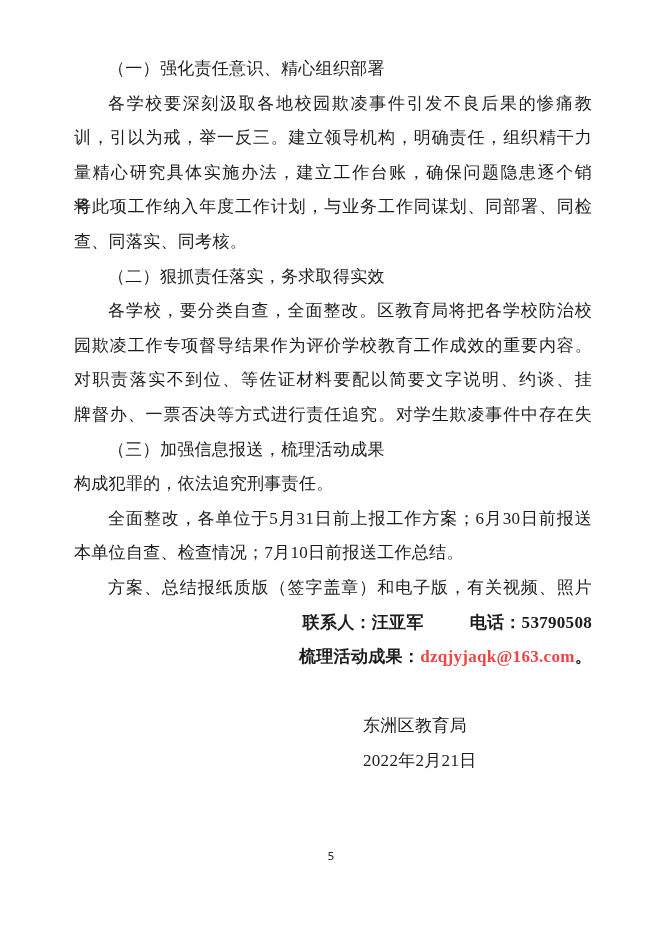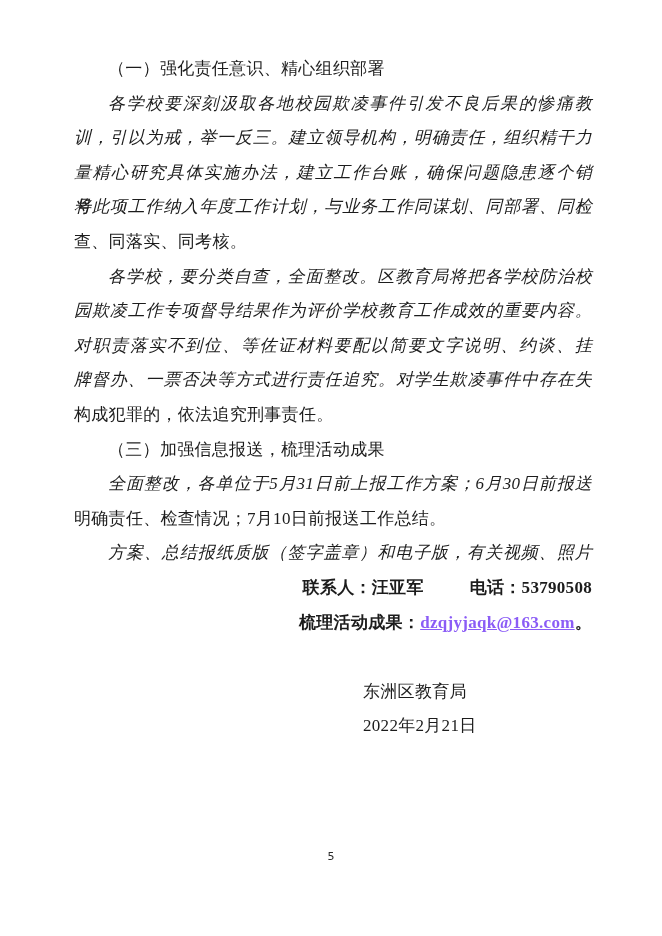--- a/index.html
+++ b/index.html
@@ -23,28 +23,26 @@
   .line {
     font-size: 17px;
     line-height: 34.6px;
     height: 34.6px;
     letter-spacing: 0.3px;
   }
   .fill {
     text-align: justify;
     text-align-last: justify;
     text-justify: inter-character;
-    font-style: italic;
   }
   .indent { text-indent: 34px; }
   .bold { font-weight: bold; text-align: right; }
   .gap { display: inline-block; width: 46px; }
   .link {
-    color: #8b5cf6;
-    text-decoration: underline;
+    color: #ef4444;
     cursor: pointer;
   }
   .sig { margin-top: 34.6px; }
   .sig-line { padding-left: 289px; }
   .footer {
     position: absolute;
     left: 0; top: 850px;
     width: 662px;
     text-align: center;
     font-size: 11px;
@@ -58,29 +56,30 @@
 <div class="page">
   <div class="content">
 
     <div class="line indent">（一）强化责任意识、精心组织部署</div>
     <div class="line indent fill">各学校要深刻汲取各地校园欺凌事件引发不良后果的惨痛教</div>
     <div class="line fill">训，引以为戒，举一反三。建立领导机构，明确责任，组织精干力</div>
     <div class="line fill">量精心研究具体实施办法，建立工作台账，确保问题隐患逐个销号。</div>
     <div class="line fill">将此项工作纳入年度工作计划，与业务工作同谋划、同部署、同检</div>
     <div class="line">查、同落实、同考核。</div>
 
+    <div class="line indent">（二）狠抓责任落实，务求取得实效</div>
     <div class="line indent fill">各学校，要分类自查，全面整改。区教育局将把各学校防治校</div>
     <div class="line fill">园欺凌工作专项督导结果作为评价学校教育工作成效的重要内容。</div>
     <div class="line fill">对职责落实不到位、等佐证材料要配以简要文字说明、约谈、挂</div>
     <div class="line fill">牌督办、一票否决等方式进行责任追究。对学生欺凌事件中存在失</div>
+    <div class="line indent">（三）加强信息报送，梳理活动成果</div>
+
     <div class="line">构成犯罪的，依法追究刑事责任。</div>
-
-    <div class="line indent">（三）加强信息报送，梳理活动成果</div>
     <div class="line indent fill">全面整改，各单位于5月31日前上报工作方案；6月30日前报送</div>
-    <div class="line">明确责任、检查情况；7月10日前报送工作总结。</div>
+    <div class="line">本单位自查、检查情况；7月10日前报送工作总结。</div>
     <div class="line indent fill">方案、总结报纸质版（签字盖章）和电子版，有关视频、照片</div>
 
     <div class="line indent bold">
       <span>联系人：汪亚军</span><span class="gap"></span><span>电话：53790508</span>
     </div>
 
     <div class="line indent bold">
       <span>梳理活动成果：</span><a class="link">dzqjyjaqk@163.com</a><span>。</span>
     </div>
 

